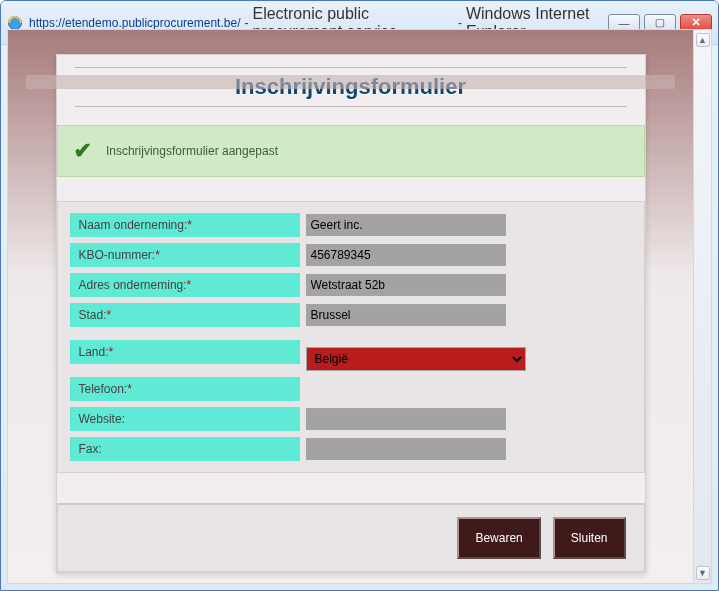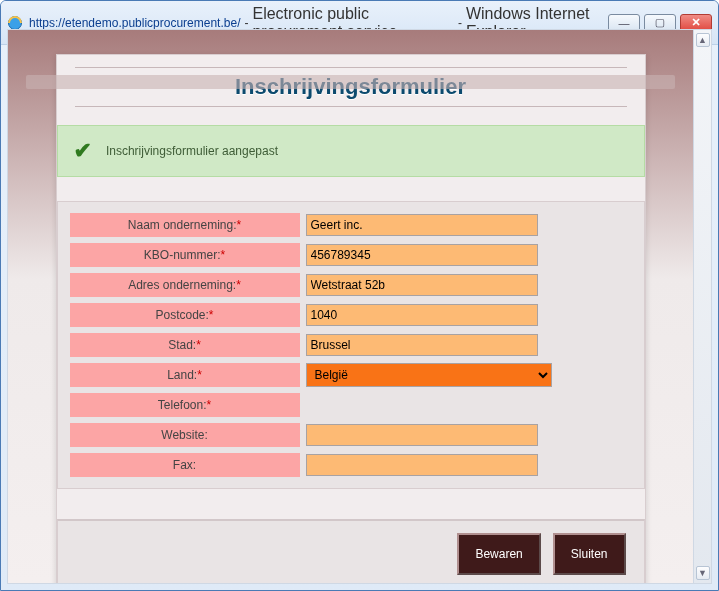--- a/index.html
+++ b/index.html
@@ -16,25 +16,25 @@
   .client { position: absolute; top: 28px; left: 6px; right: 6px; bottom: 6px; background: #fff; border: 1px solid #cfd8e4; display: flex; }
   .content-shell { flex: 1; overflow: auto; padding: 24px 18px 18px 18px; background: linear-gradient(180deg,#a77b7b 0%, #efeaea 45%, #f4efef 100%); position: relative; }
   .gradient-band { position: absolute; top: 45px; left:18px; right:18px; height: 14px; background: #c8b2b2; opacity:.6; border-radius:2px; }
   .sheet { width: 590px; margin: 0 auto; background: #f2edee; border: 1px solid #d8cdcf; box-shadow: 0 2px 6px rgba(0,0,0,.15); }
   .header { padding: 12px 0 14px 0; text-align: center; }
   .header h1 { font-size: 22px; color: #0c4a6e; font-weight: bold; text-shadow: 0 1px 0 #fff; border-top: 1px solid #c7b7b9; border-bottom: 1px solid #c7b7b9; padding: 6px 0; margin: 0 18px;}
   .alert { background: #d0e9c6; border: 1px solid #b5dca4; margin: 4px 0 24px 0; padding: 12px 16px; display: flex; align-items: center; gap: 14px; color: #3e5c36; font-size: 12px; }
   .alert .check { color: #2f7a1f; font-size: 22px; font-weight: bold; }
   .form-block { background: #e9e4e5; border: 1px solid #d8cdcf; margin: 0 0 30px 0; padding: 8px 12px; }
   .row { display: flex; align-items: center; padding: 3px 0; font-size: 12px; color: #444; }
-  .row .lbl { width: 230px; background: #fca5a5; padding: 4px 8px; border: 1px solid transparent; text-align: center; }
+  .row .lbl { width: 230px; background: #5eead4; padding: 4px 8px; border: 1px solid transparent; }
   .row .lbl .req { color: #c00; }
   .row .val { flex: 1; padding-left: 6px; }
-  .row input, .row select { width: 232px; border: 1px solid #a8a2a3; padding: 3px 4px; font-size: 12px; background: #fdba74; }
-  .row select { background: #f97316; width: 246px; }
+  .row input, .row select { width: 200px; border: 1px solid #a8a2a3; padding: 3px 4px; font-size: 12px; background: #a3a3a3; }
+  .row select { background: #b91c1c; width: 220px; margin-top: 14px; }
   .btnbar { display: flex; justify-content: flex-end; gap: 12px; background: #e9e4e5; border: 1px solid #d8cdcf; border-top: 2px solid #d2c7c9; padding: 12px 18px; margin-top: 20px; }
   .btn { background: #3f1a1a; color: #fff; border: 2px outset #b08f8f; padding: 12px 16px; font-size: 12px; cursor: pointer; }
   .vscroll { width: 18px; background: linear-gradient(#f3f5f8,#e3e8ef); border-left: 1px solid #cfd8e4; display: flex; flex-direction: column; align-items: center; justify-content: space-between; padding: 3px 0; }
   .vs-btn { width: 14px; height: 14px; background: linear-gradient(#fdfdfe,#e6ebf2); border: 1px solid #b7c4d4; border-radius: 2px; font-size: 9px; color: #667; display:flex; align-items:center; justify-content:center; }
 </style>
 </head>
 <body>
 
 <div class="window">
   <div class="titlebar">
@@ -79,24 +79,20 @@
           <div class="row">
             <div class="lbl"><span>KBO-nummer:</span><span class="req">*</span></div>
             <div class="val"><input type="text" value="456789345" style=""></div>
           </div>
 
           <div class="row">
             <div class="lbl"><span>Adres onderneming:</span><span class="req">*</span></div>
             <div class="val"><input type="text" value="Wetstraat 52b" style=""></div>
           </div>
 
-          <div class="row">
-            <div class="lbl"><span>Postcode:</span><span class="req">*</span></div>
-            <div class="val"><input type="text" value="1040" style=""></div>
-          </div>
 
           <div class="row">
             <div class="lbl"><span>Stad:</span><span class="req">*</span></div>
             <div class="val"><input type="text" value="Brussel" style=""></div>
           </div>
 
           <div class="row">
             <div class="lbl"><span>Land:</span><span class="req">*</span></div>
             <div class="val"><select><option>België</option></select></div>
           </div>

